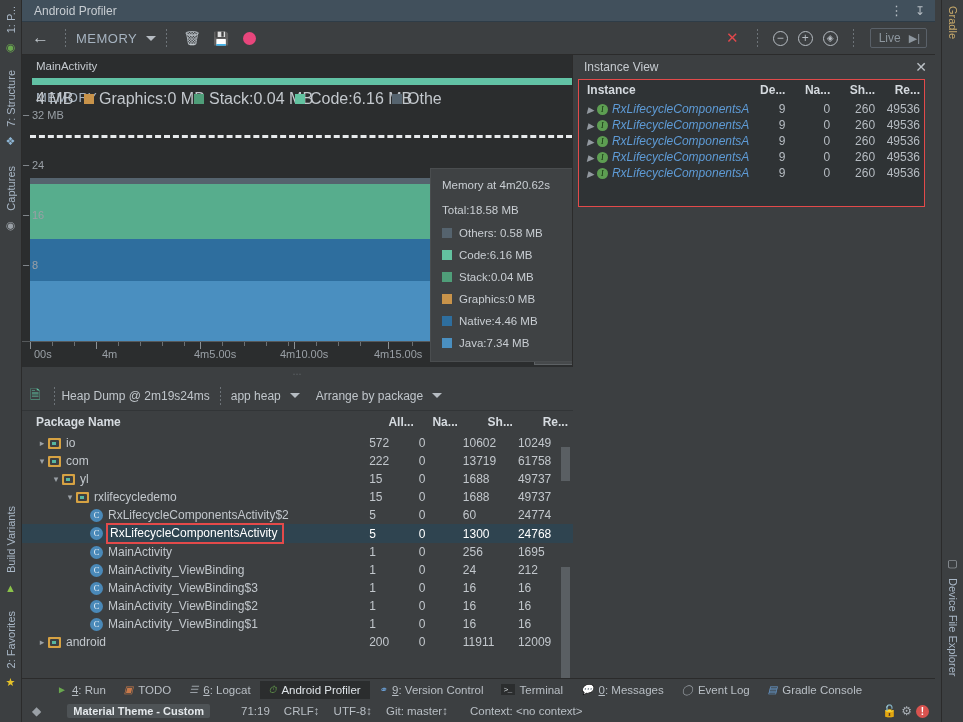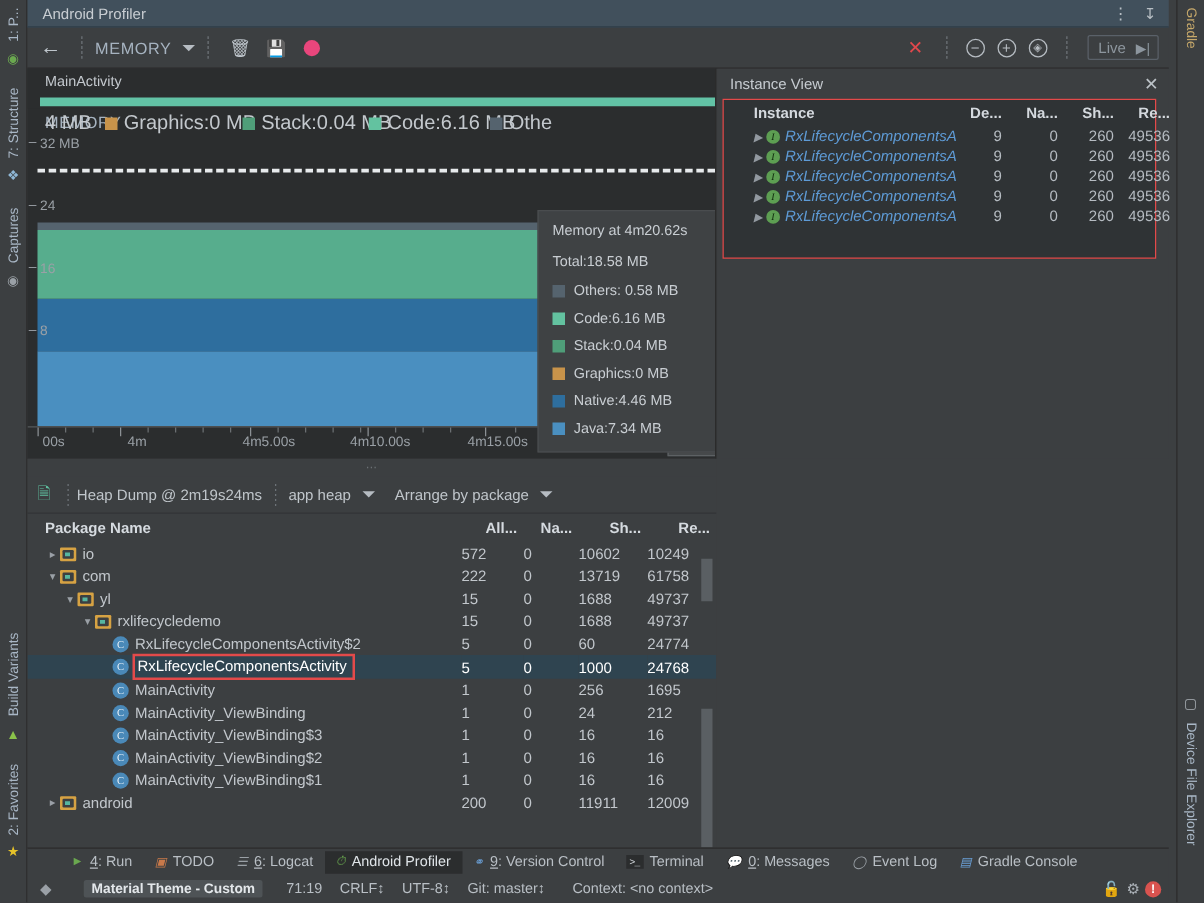--- a/index.html
+++ b/index.html
@@ -97,21 +97,21 @@
   #tooltip .tt-total { font-size:11.5px; color:#c9ced3; margin-bottom:11px; }
   #tooltip .tt-row { display:flex; align-items:center; gap:7px; font-size:11.5px; color:#c9ced3; margin-bottom:10px; }
   #tooltip .tt-row:last-child { margin-bottom:0; }
 
   
   #instanceview { position:absolute; left:552px; top:0; right:0; height:312px; background:#3c3f41; }
   #iv-head { height:24px; display:flex; align-items:center; padding:0 8px 0 10px; }
   #iv-head .t { font-size:12px; color:#c6cbd0; }
   #iv-head .x { margin-left:auto; color:#bcc2c7; font-size:14px; cursor:pointer; line-height:1; }
   #iv-box { position:absolute; left:4px; right:10px; top:24px; height:128px; border:1px solid #e34a4a; background:#2f3335; }
-  .iv-table { width:100%; border-collapse:collapse; table-layout:fixed;margin-left:16px; }
+  .iv-table { width:100%; border-collapse:collapse; table-layout:fixed; }
   .iv-table th { font-size:12px; color:#d4d9de; font-weight:bold; text-align:right; padding:3px 4px 4px 0; }
   .iv-table th.l { text-align:left; padding-left:8px; }
   .iv-table td { font-size:12px; color:#b6bcc2; text-align:right; padding:1px 4px 1px 0; white-space:nowrap; }
   .iv-table td.l { text-align:left; padding-left:8px; color:#5e9bd6;font-style:italic; }
   .chev { color:#9299a0; font-size:9px; margin-right:3px; cursor:pointer; }
   .ibadge { display:inline-block; width:11px;height:11px;border-radius:50%;
             background:#5d9e52; color:#0f2a0c; font-size:8px; line-height:11px; text-align:center;
             margin-right:4px; vertical-align:middle; font-family:"Liberation Serif", serif;}
 
   
@@ -503,21 +503,21 @@
               <tr class="sel">
                 <td class="l">
                   <span class="tnode" style="padding-left:56px">
                     <span class="twist"></span>
                     <span class="cls">C</span>
                     <span style="outline:2px solid #e34a4a;padding:1px 5px 2px 2px;margin:-1px 0;">RxLifecycleComponentsActivity</span>
                   </span>
                 </td>
                 <td>5</td>
                 <td>0</td>
-                <td>1000</td>
+                <td>1300</td>
                 <td>24768</td>
               </tr>
               <tr>
                 <td class="l">
                   <span class="tnode" style="padding-left:56px">
                     <span class="twist"></span>
                     <span class="cls">C</span>
                     <span>MainActivity</span>
                   </span>
                 </td>
@@ -636,21 +636,21 @@
     </span>
     <span class="twbtn">
       <i style="color:#6a9fd6;font-size:10px;">▤</i>
       <span>Gradle Console</span>
     </span>
   </div>
 
   <div id="statusbar">
     <span style="color:#9aa0a6;font-size:12px;padding:0 4px;">◆</span>
     <span id="themechip" style="margin-left:22px;">Material Theme - Custom</span>
-    <span class="seg" style="margin-left:12px;">71:19</span>
+    <span class="seg" style="margin-left:24px;">71:19</span>
     <span class="seg"><span>CRLF</span><span>↕</span></span>
     <span class="seg"><span>UTF-8</span><span>↕</span></span>
     <span class="seg"><span>Git: master</span><span>↕</span></span>
     <span class="seg" style="margin-left:8px;">Context: &lt;no context&gt;</span>
     <span class="sb-right">
       <span style="font-size:12px;color:#aab0b6;">🔓</span>
       <span style="font-size:12px;color:#aab0b6;">⚙</span>
       <span class="errdot">!</span>
     </span>
   </div>

